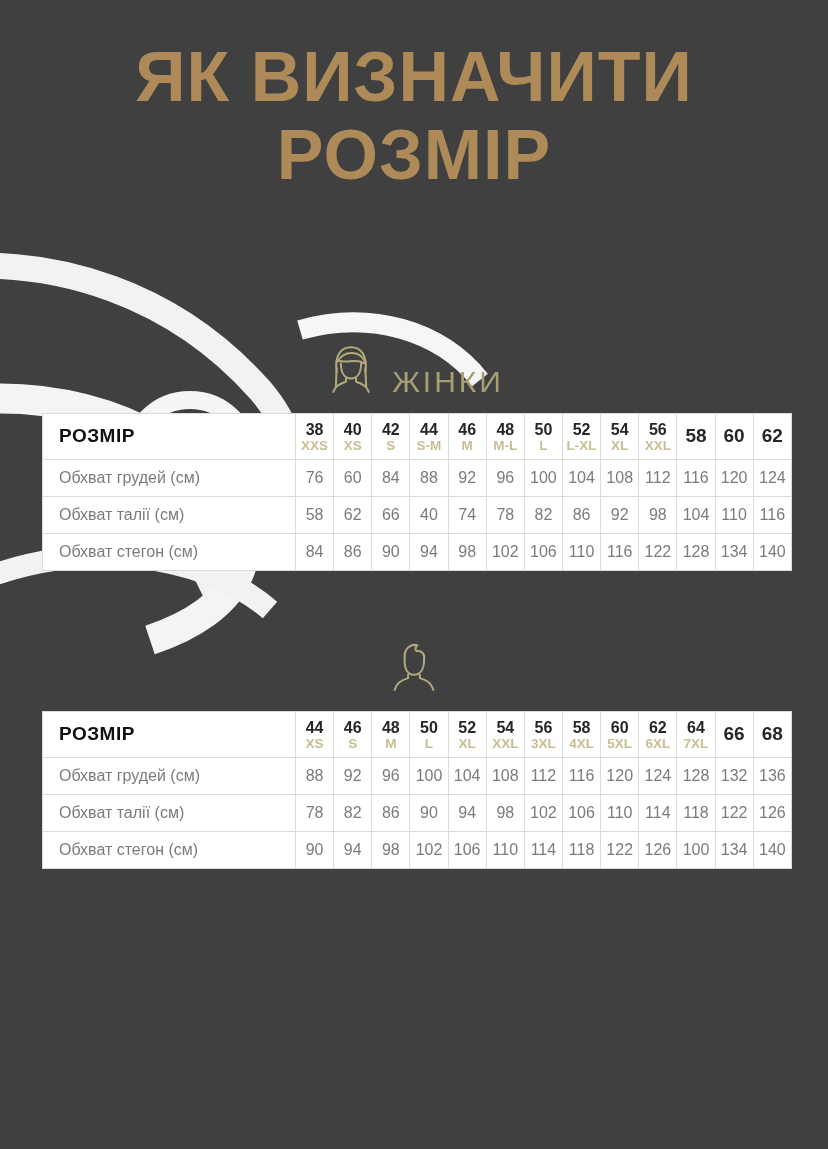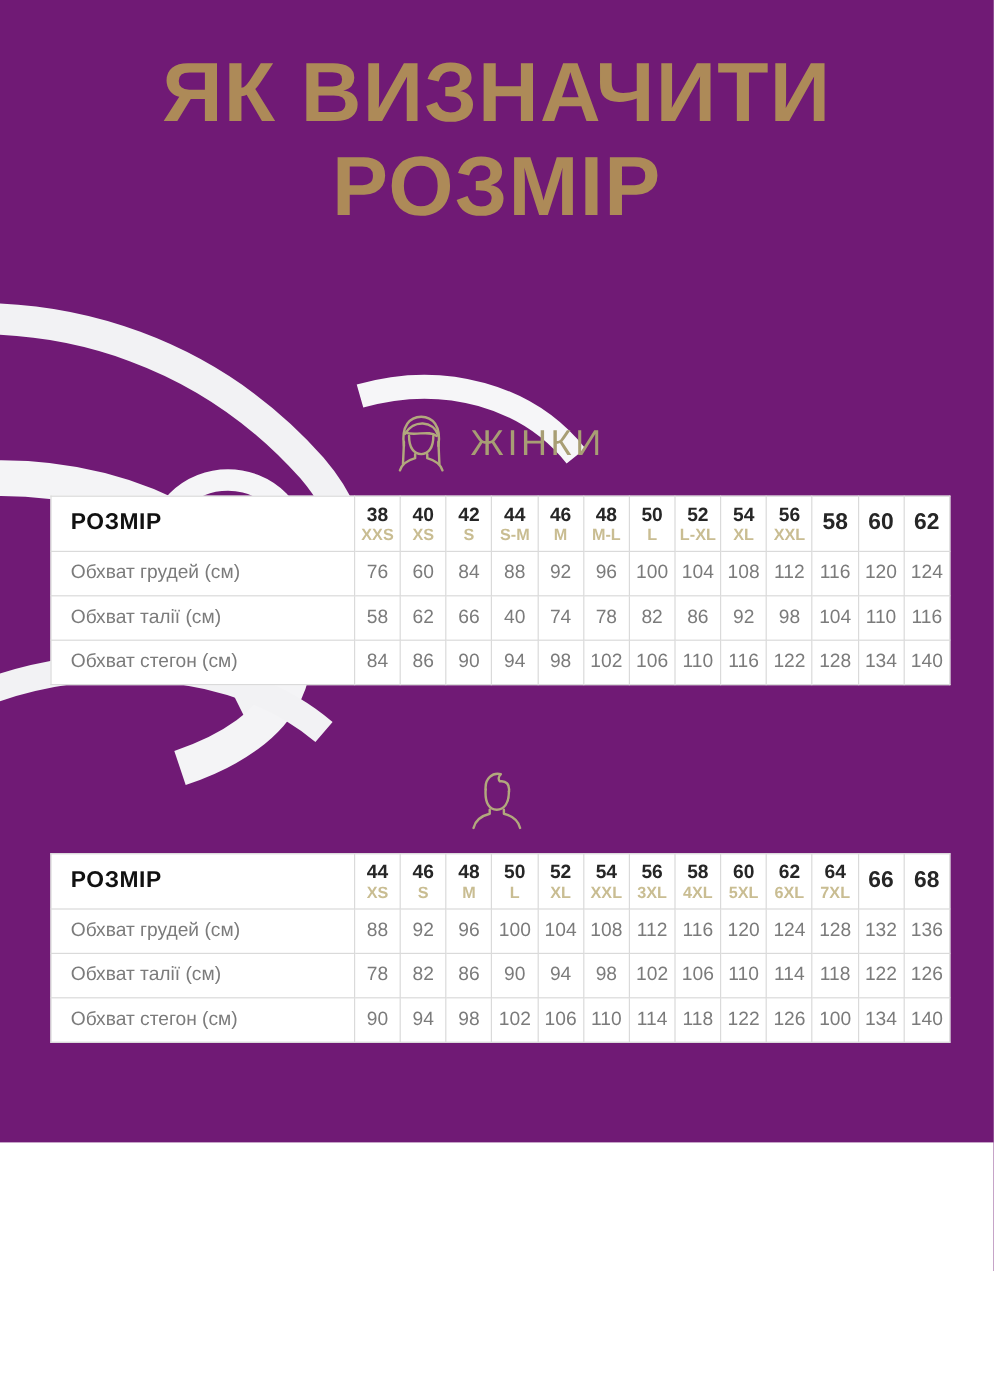--- a/index.html
+++ b/index.html
@@ -1,38 +1,38 @@
 <!DOCTYPE html>
 <html><head>
 <meta charset="utf-8">
 <style>
   html,body { margin:0; padding:0; }
   .page {
     position:relative;
-    width:828px; height:952px;
-    background:#701a75;
+    width:828px; height:1149px;
+    background:#404040;
     overflow:hidden;
     font-family:"Liberation Sans", sans-serif;
   }
   .watermark {
     position:absolute; left:-60px; top:210px;
     pointer-events:none;
   }
   .title {
     position:relative;
     margin:0; padding-top:38px;
     text-align:center;
     font-size:70px; line-height:1.12;
     font-weight:bold;
     color:#ad8a58;
     letter-spacing:1px;
   }
   .section-header {
     position:relative;
-    display:flex; align-items:center; justify-content:center;
+    display:flex; align-items:flex-end; justify-content:center;
     gap:14px;
   }
   .section-header.women { margin-top:146px; }
   .section-header.men   { margin-top:68px; }
   .section-label {
     font-size:30px;
     color:#a89e74;
     letter-spacing:3px;
   }
   table.size-table {

